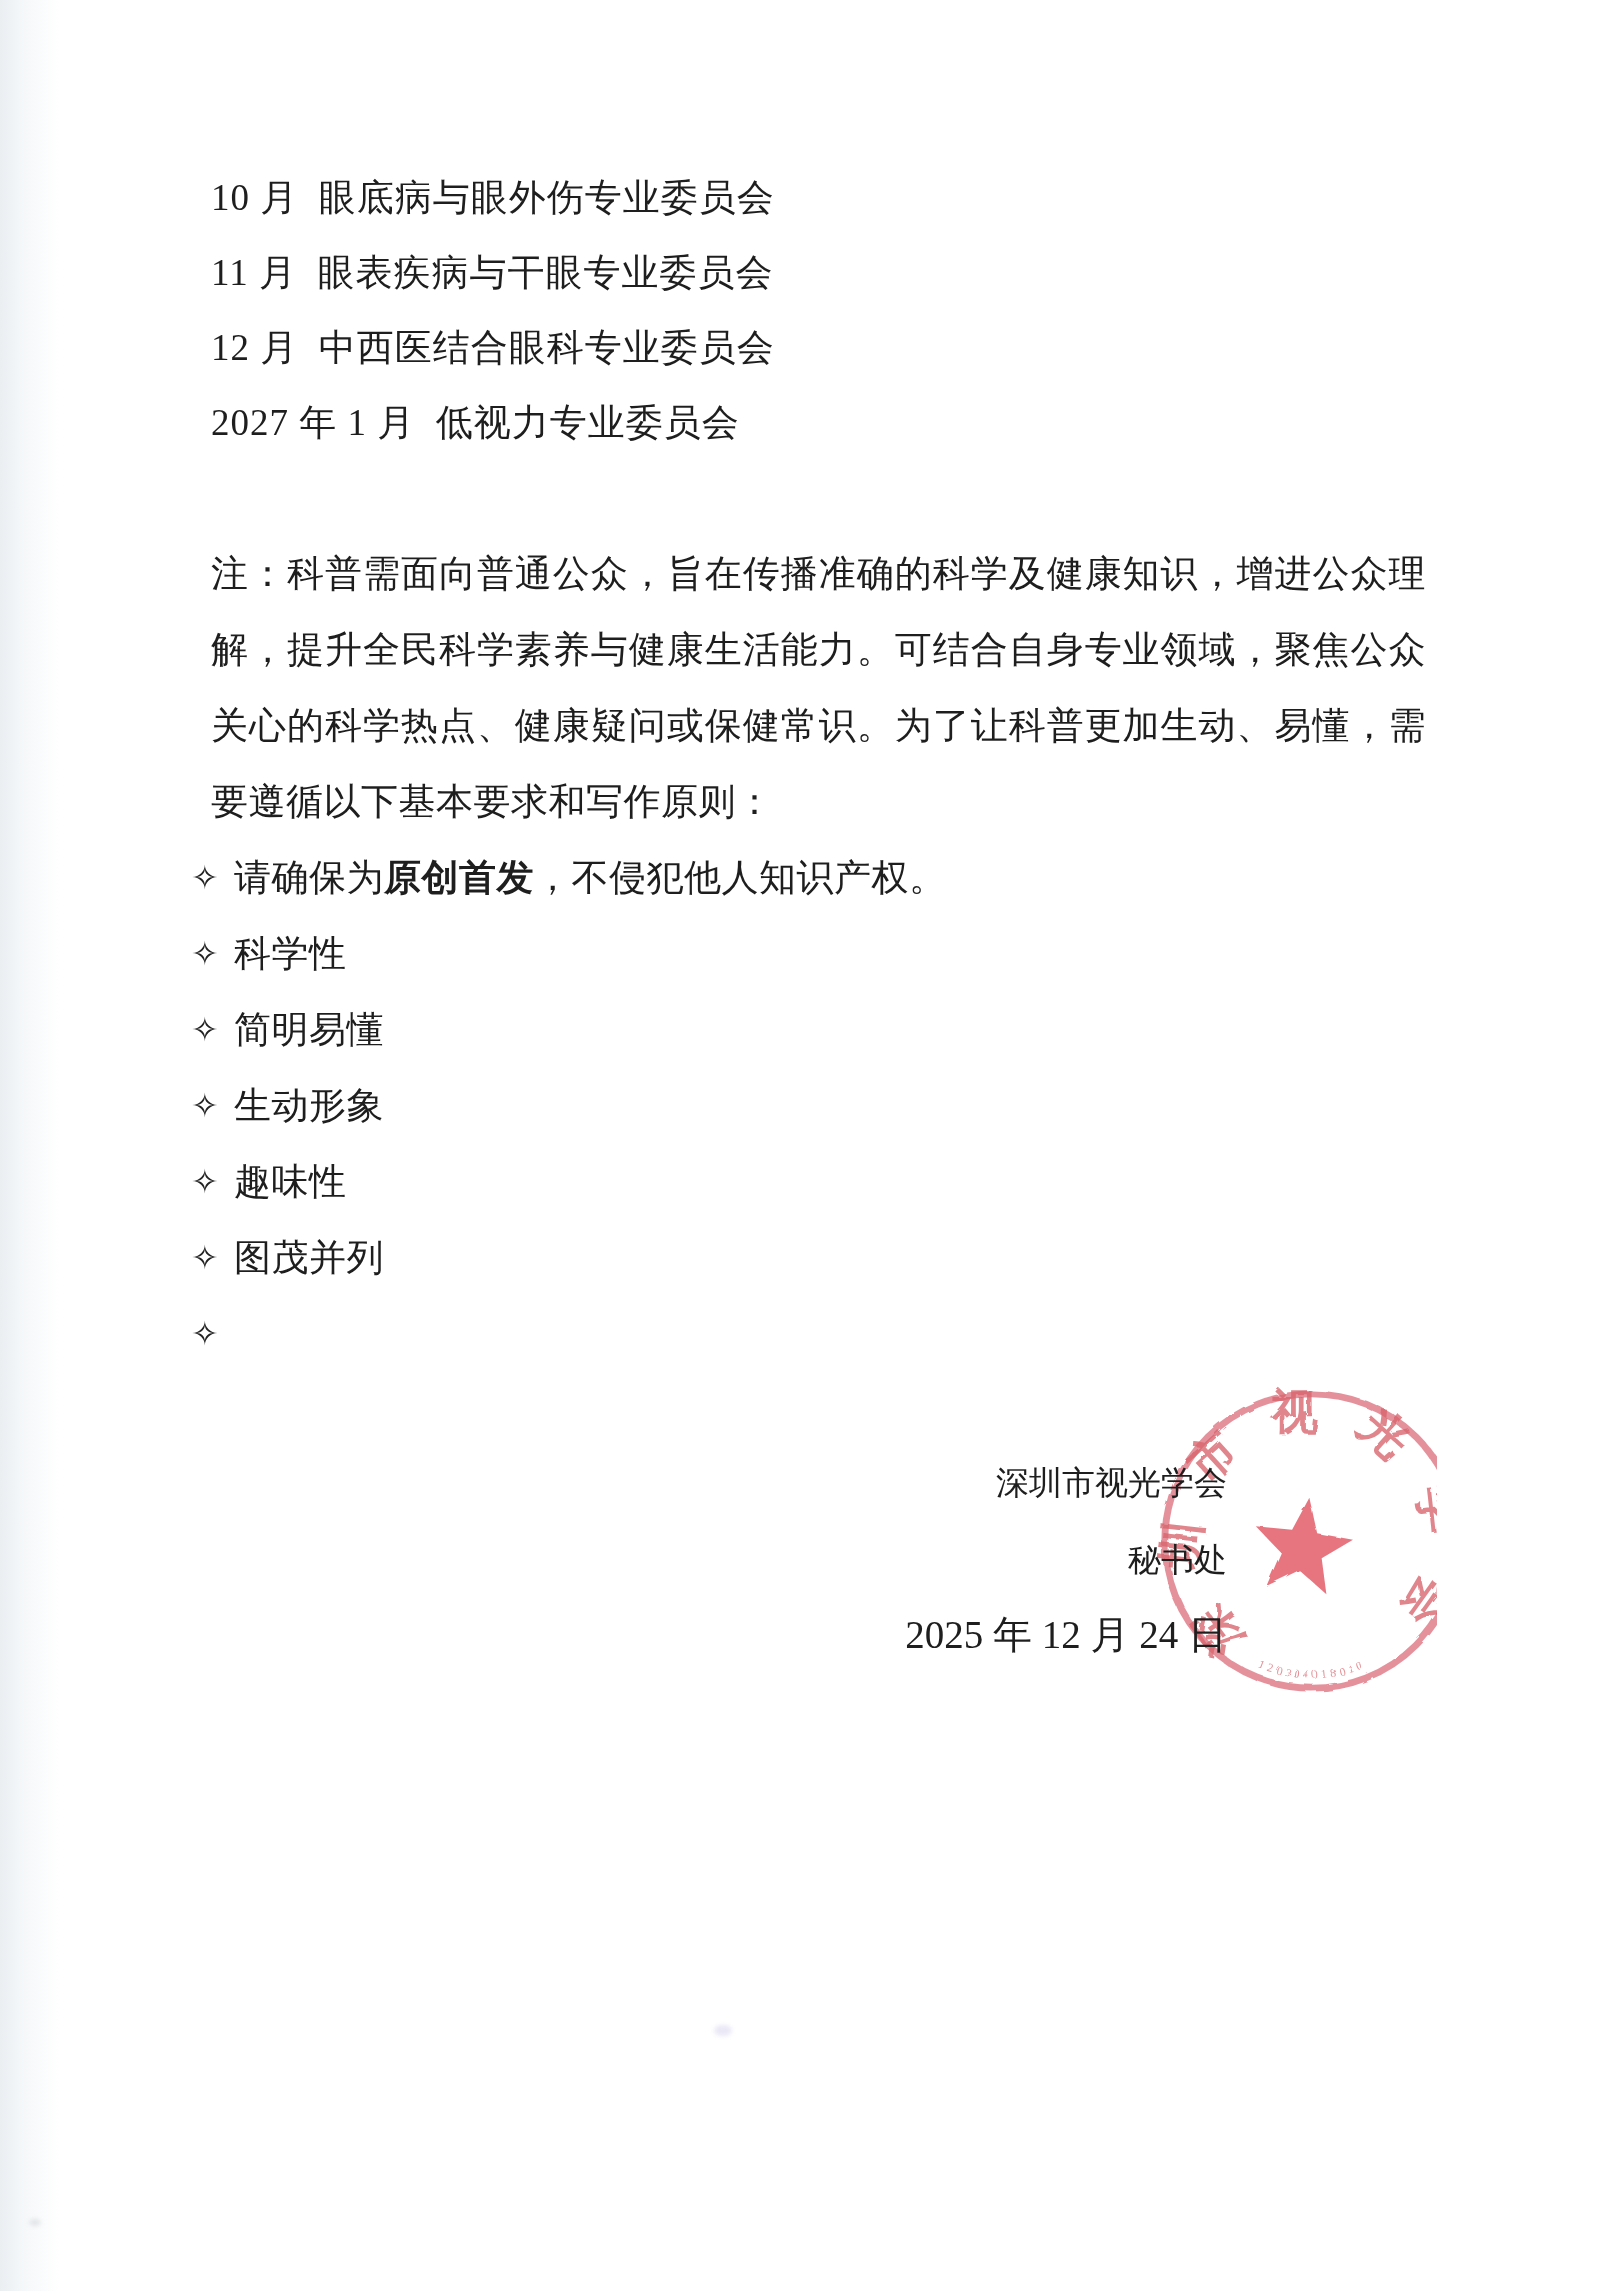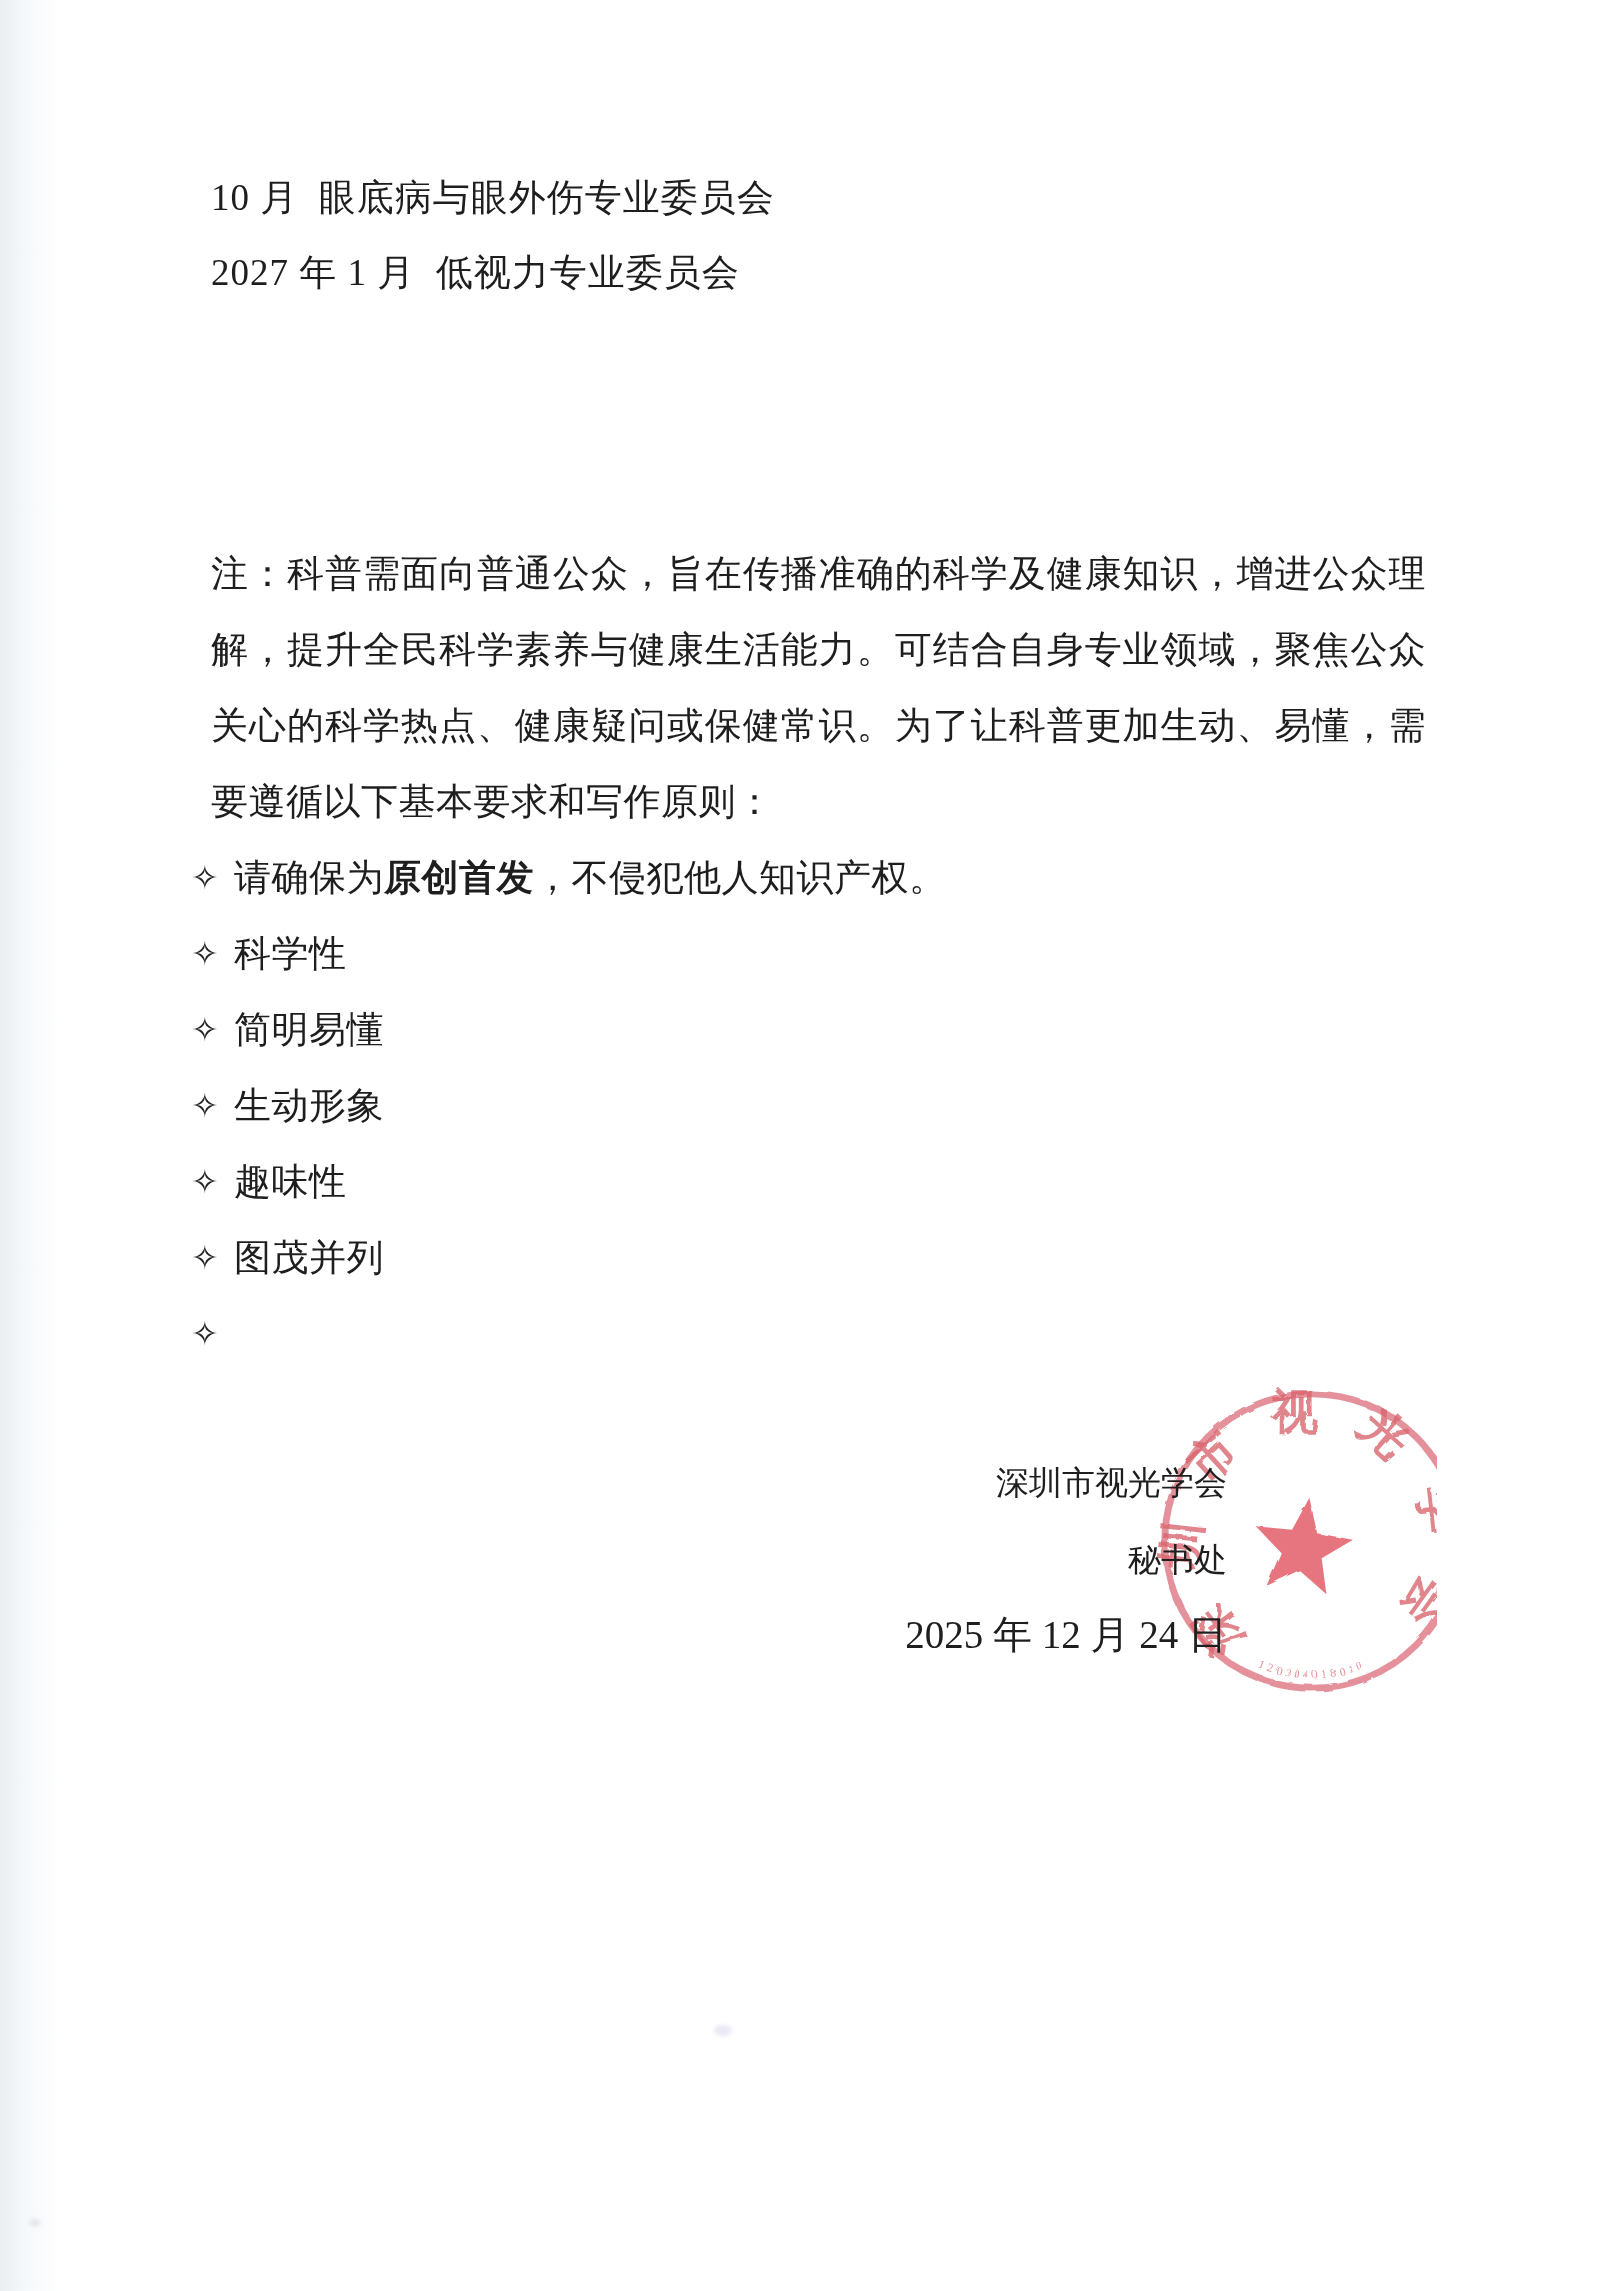--- a/index.html
+++ b/index.html
@@ -64,20 +64,22 @@
   }
 </style>
 </head>
 <body>
 
 <div class="page">
   <div class="scan-edge"></div>
 
   <div class="schedule">
     <div class="schedule-line">10 月  眼底病与眼外伤专业委员会</div>
+    <div class="schedule-line">11 月  眼表疾病与干眼专业委员会</div>
+    <div class="schedule-line">12 月  中西医结合眼科专业委员会</div>
     <div class="schedule-line">2027 年 1 月  低视力专业委员会</div>
   </div>
 
   <div class="note">
     <div class="note-line">注：科普需面向普通公众，旨在传播准确的科学及健康知识，增进公众理</div>
     <div class="note-line">解，提升全民科学素养与健康生活能力。可结合自身专业领域，聚焦公众</div>
     <div class="note-line">关心的科学热点、健康疑问或保健常识。为了让科普更加生动、易懂，需</div>
     <div class="note-line last">要遵循以下基本要求和写作原则：</div>
   </div>
 

